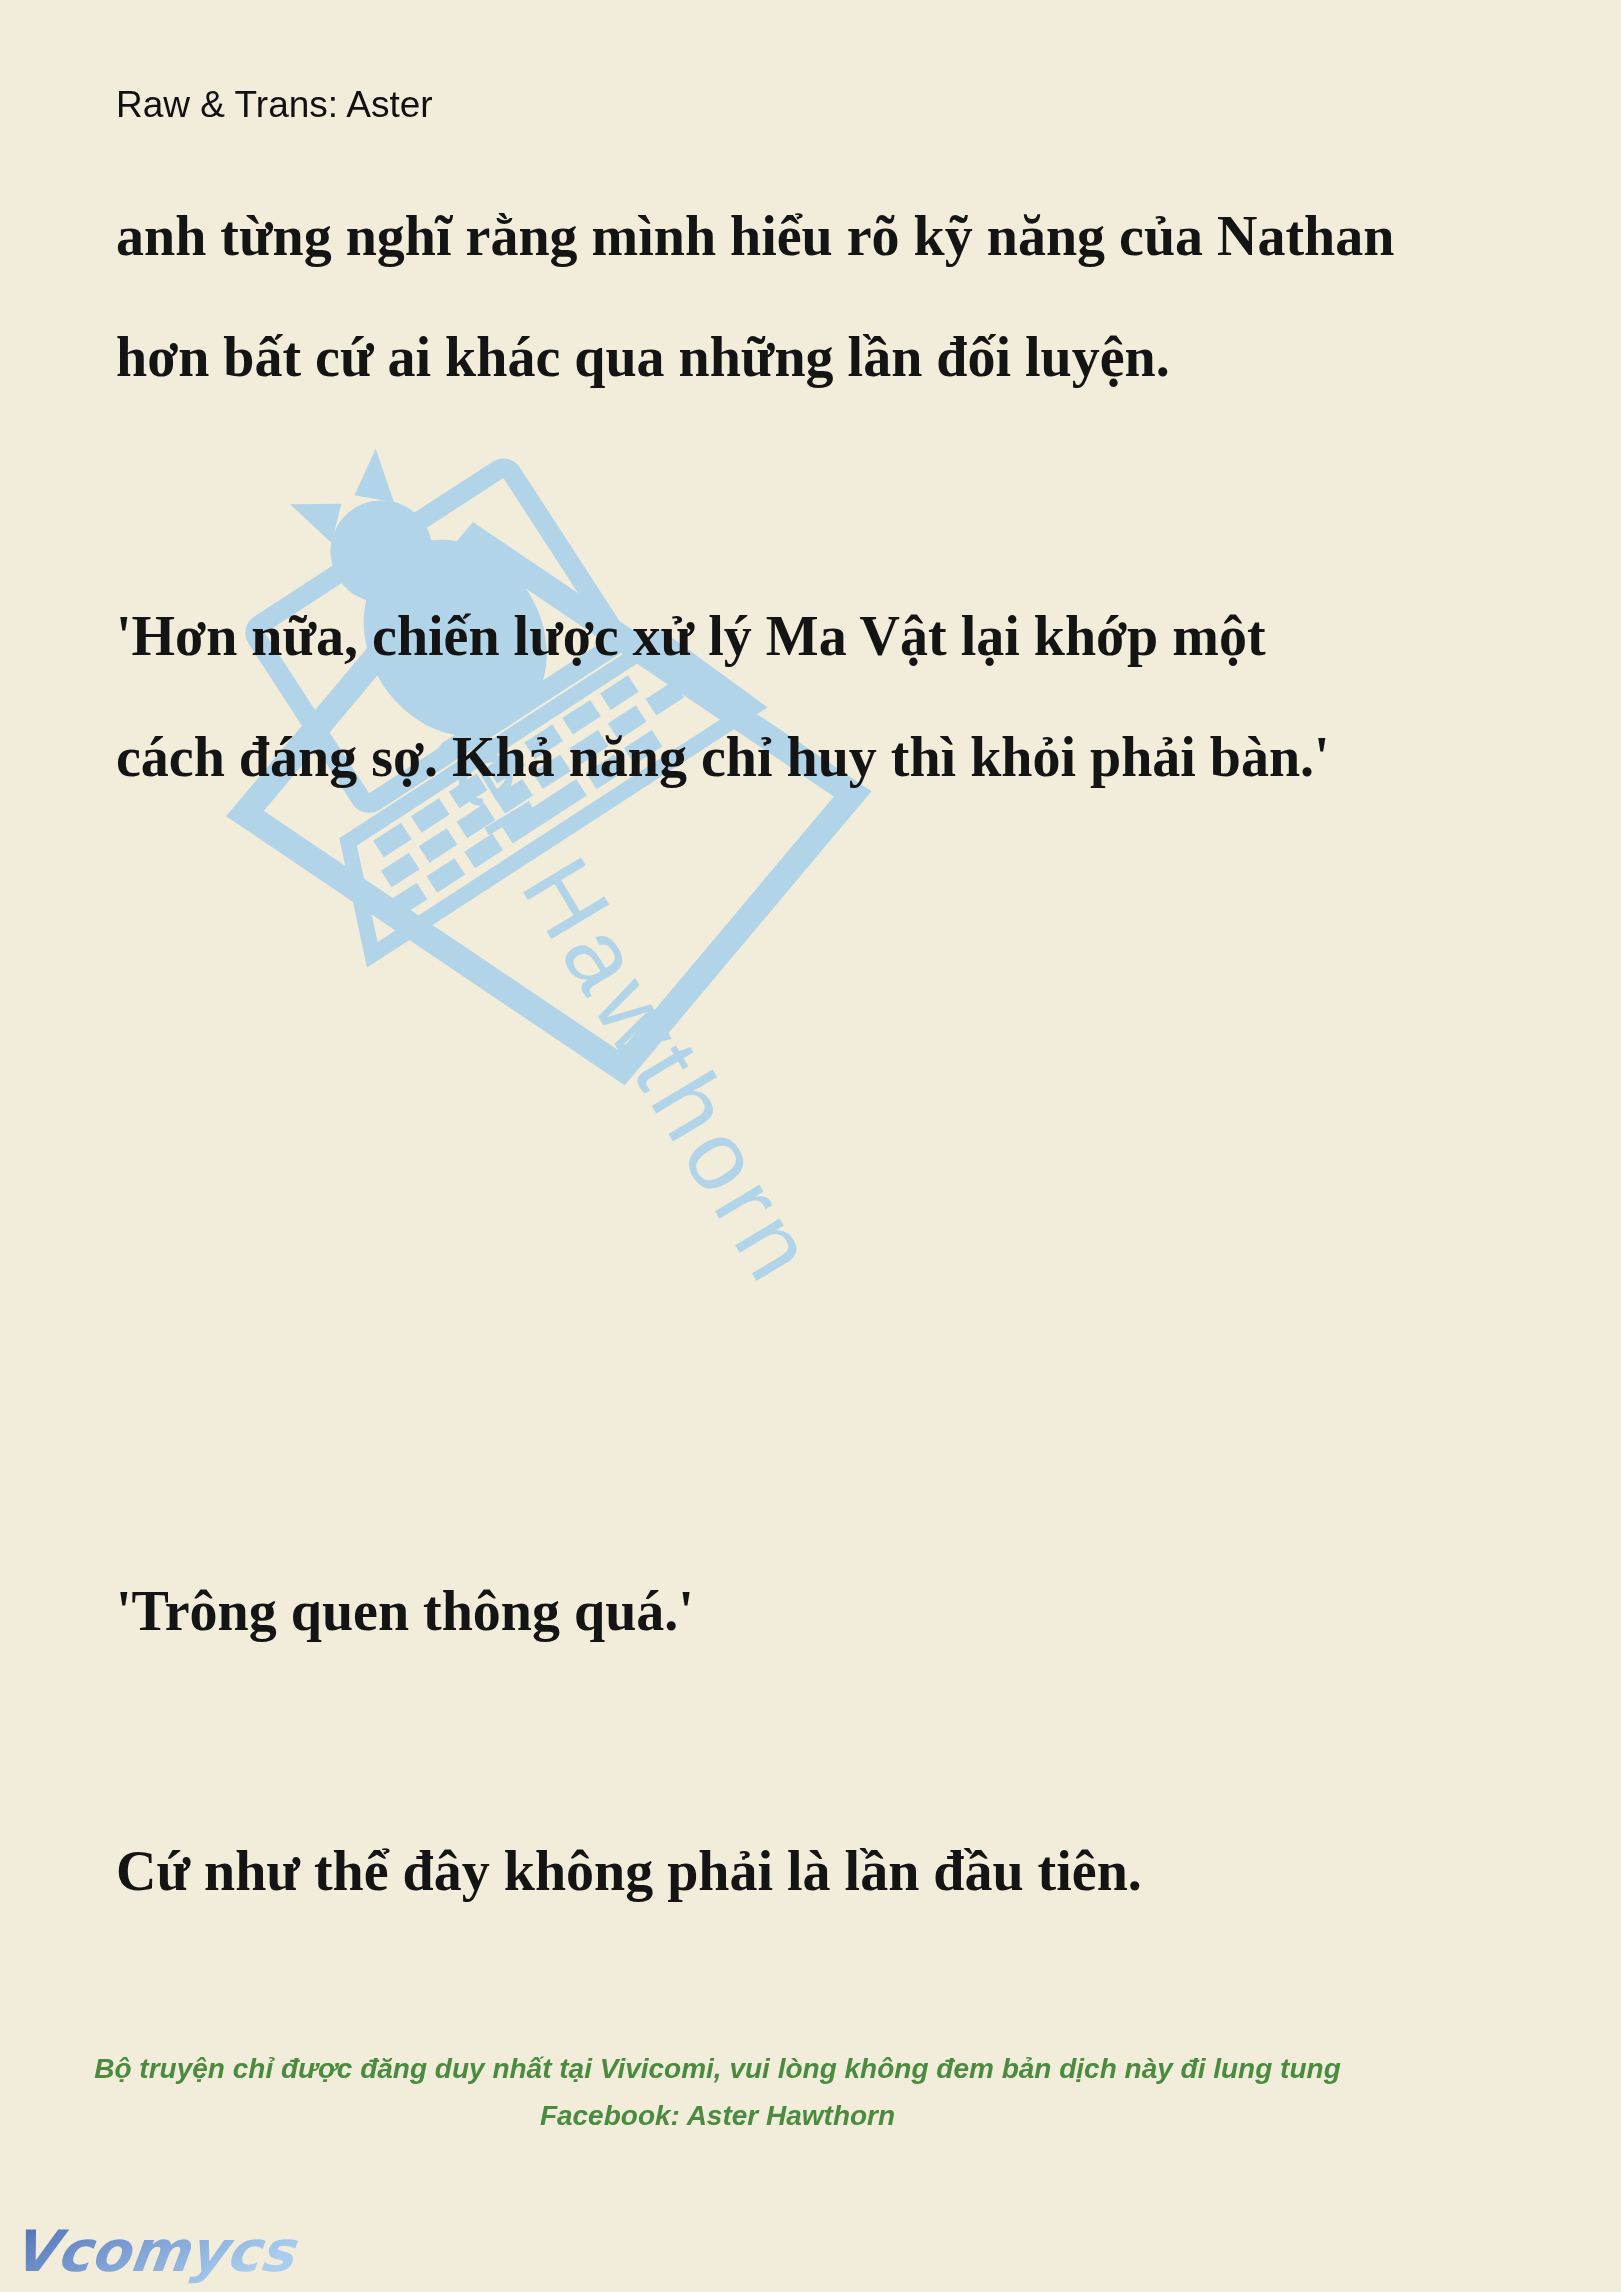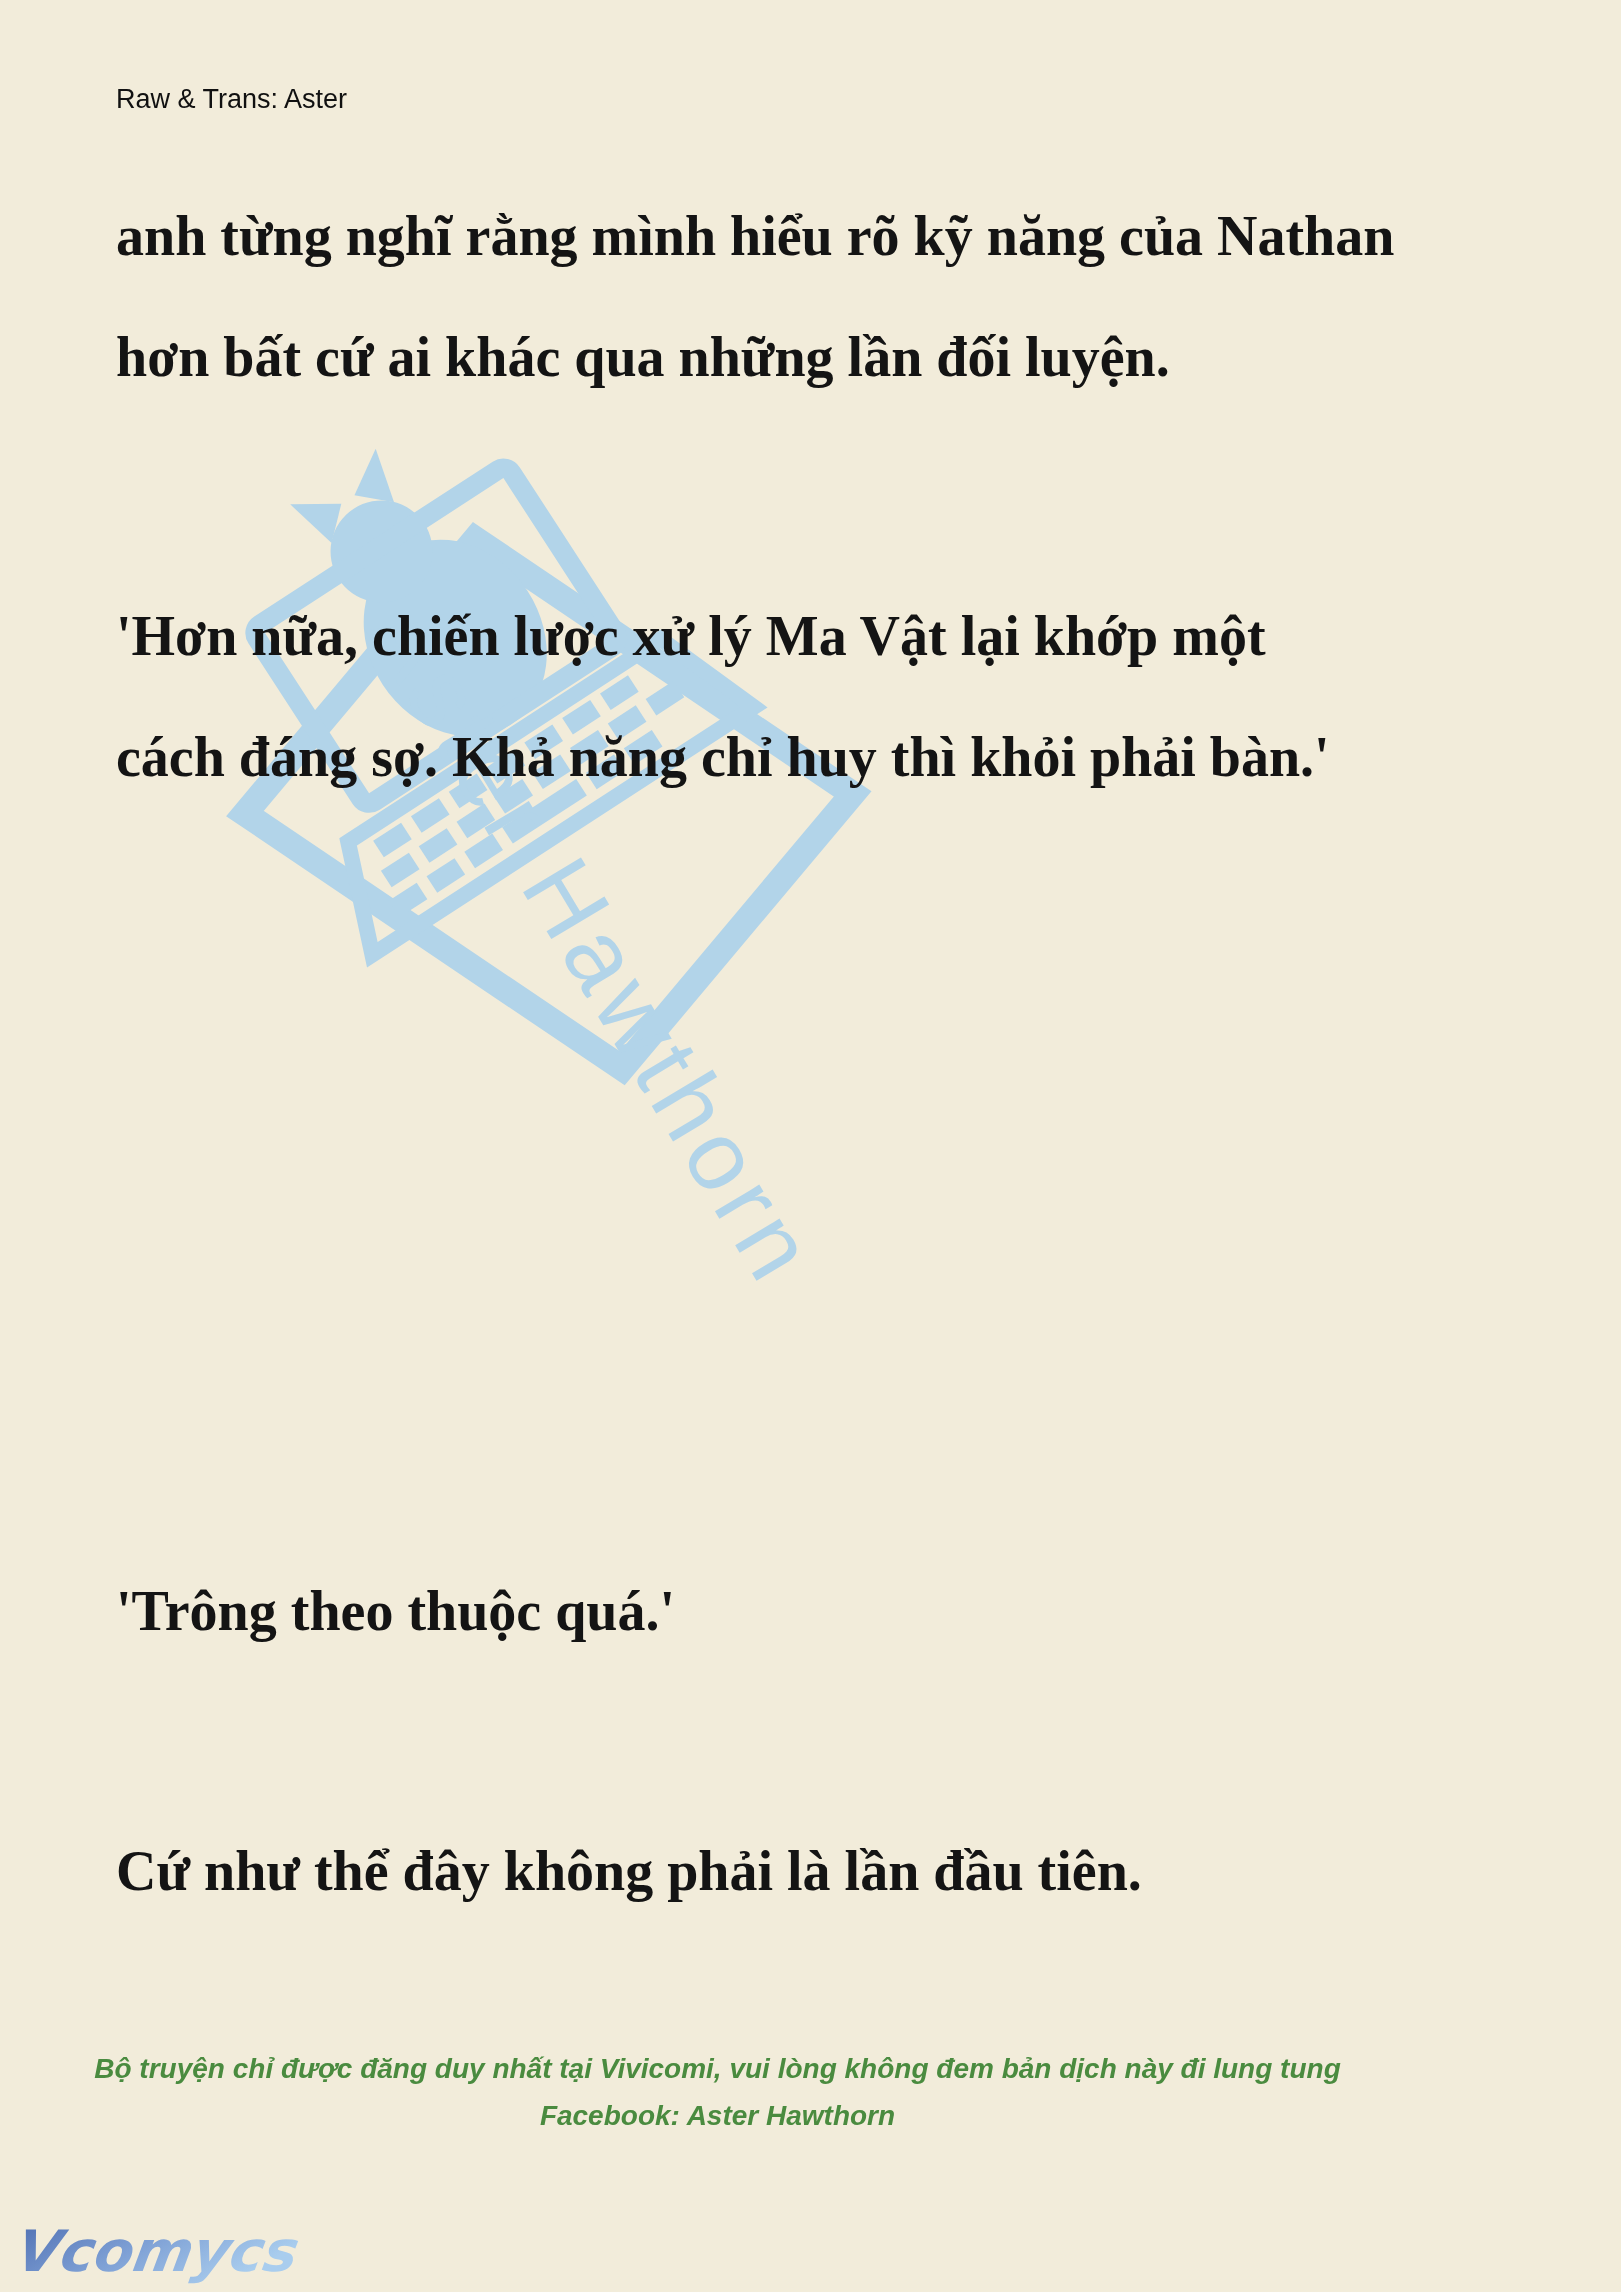--- a/index.html
+++ b/index.html
@@ -18,21 +18,21 @@
     transform:rotate(59deg);transform-origin:0 0;
     font-family:"Liberation Sans","DejaVu Sans",sans-serif;
     font-size:98px;letter-spacing:6.9px;white-space:nowrap;
     color:#b2d4e9;font-weight:400;
   }
   
   .text-layer{position:absolute;inset:0;z-index:1;}
   .credit{
     position:absolute;left:116px;top:84px;
     font-family:"Liberation Sans","DejaVu Sans",sans-serif;
-    font-size:27px;color:#111;
+    font-size:37px;color:#111;
   }
   .para{
     position:absolute;left:116px;width:1402px;
     font-size:56px;line-height:121px;color:#141414;
     letter-spacing:0px;
     font-weight:bold;
   }
   .p1{top:176px;} .p2{top:576px;} .p3{top:953px;} .p4{top:1551px;} .p5{top:1811px;}
   .para .line{white-space:nowrap;}
   
@@ -103,21 +103,21 @@
       <div class="line">hơn bất cứ ai khác qua những lần đối luyện.</div>
     </div>
 
     <div class="para p2">
       <div class="line">'Hơn nữa, chiến lược xử lý Ma Vật lại khớp một</div>
       <div class="line">cách đáng sợ. Khả năng chỉ huy thì khỏi phải bàn.'</div>
     </div>
 
 
     <div class="para p4">
-      <div class="line">'Trông theo thuộc quá.'</div>
+      <div class="line">'Trông quen thông quá.'</div>
     </div>
 
     <div class="para p5">
       <div class="line">Cứ như thể đây không phải là lần đầu tiên.</div>
     </div>
 
     <div class="footer">
       <div>Bộ truyện chỉ được đăng duy nhất tại Vivicomi, vui lòng không đem bản dịch này đi lung tung</div>
       <div>Facebook: Aster Hawthorn</div>
     </div>

